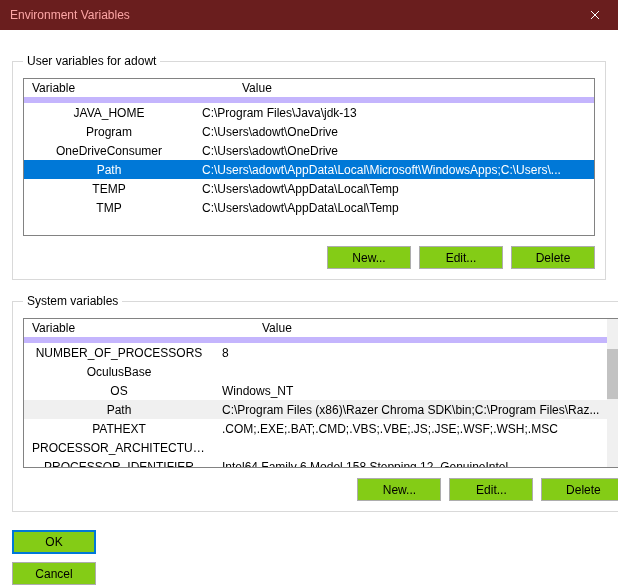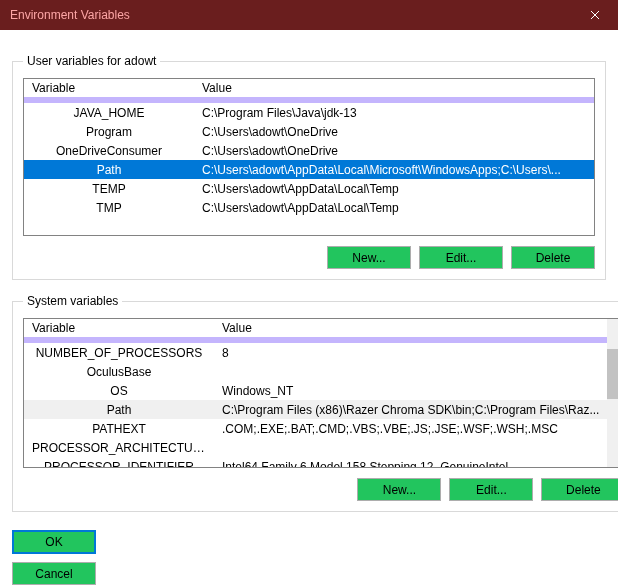--- a/index.html
+++ b/index.html
@@ -62,21 +62,21 @@
     font-size: 12px;
     height: 24px;
     align-items: center;
   }
   .list-header .col {
     padding: 4px 8px;
     color: #000;
   }
   .col.c1 { width: 170px; border-right: 0px solid #e5e5e5;}
   .col.c1sys { width: 190px; }
-  .col.c2 { flex: 1; }
+  .col.c2 { flex: 1; margin-left: 40px; }
   .rows {
     height: calc(100% - 24px);
     overflow: hidden;
     position: relative;
   }
   .row {
     display: flex;
     height: 19px;
     align-items: center;
     font-size: 12px;
@@ -110,21 +110,21 @@
   }
   .btn-row {
     display: flex;
     justify-content: flex-end;
     gap: 8px;
     margin-top: 10px;
   }
   button.win {
     width: 84px;
     height: 23px;
-    background: #22c55e;
+    background: #84cc16;
     border: 1px solid #adadad;
     font-family: inherit;
     font-size: 12px;
     cursor: pointer;
   }
   button.win.primary {
     border: 2px solid #0078d7;
     height: 24px;
   }
   .dialog-footer {

